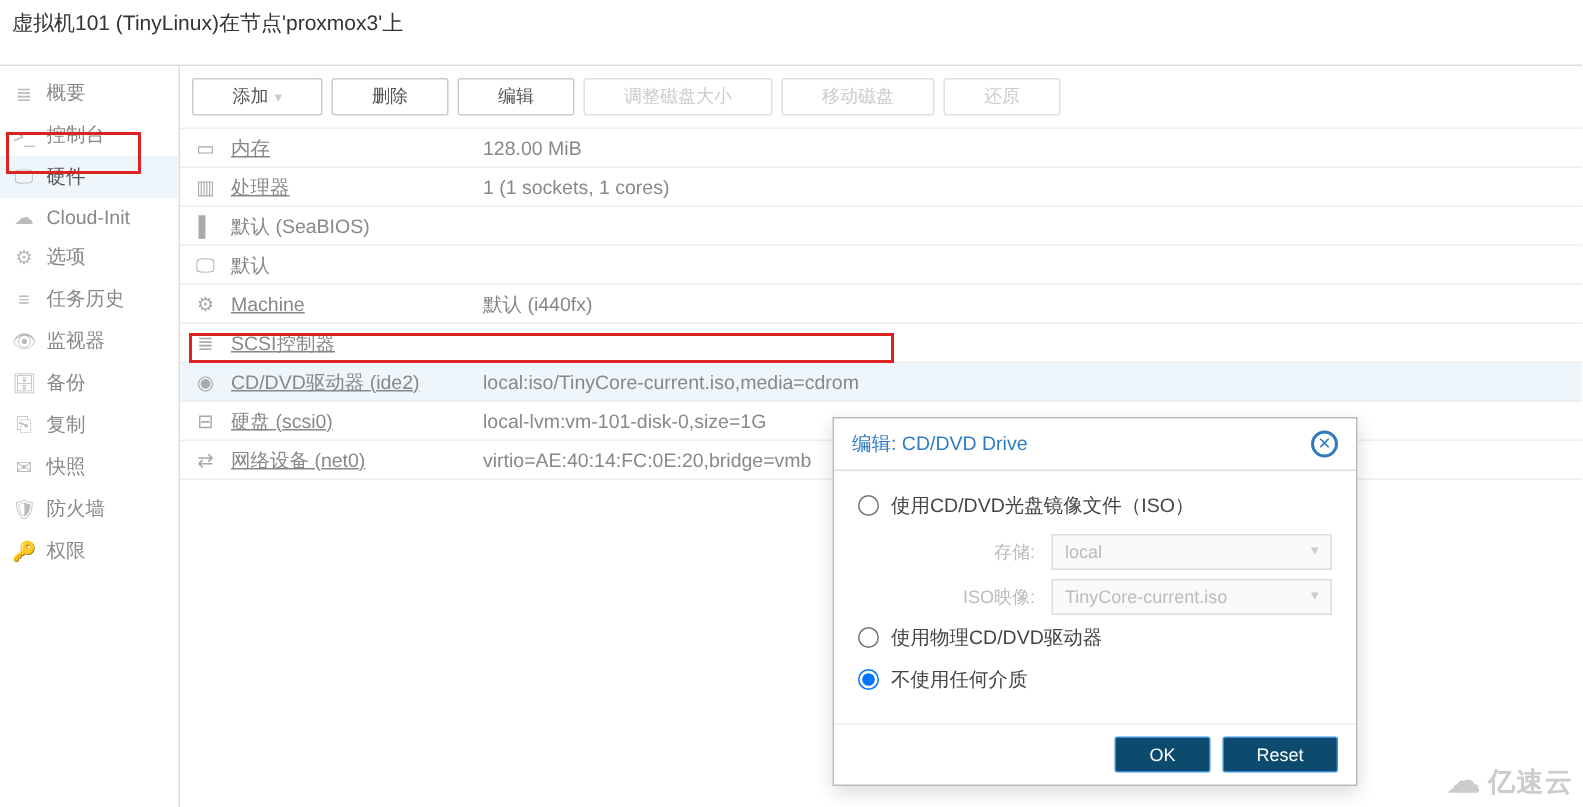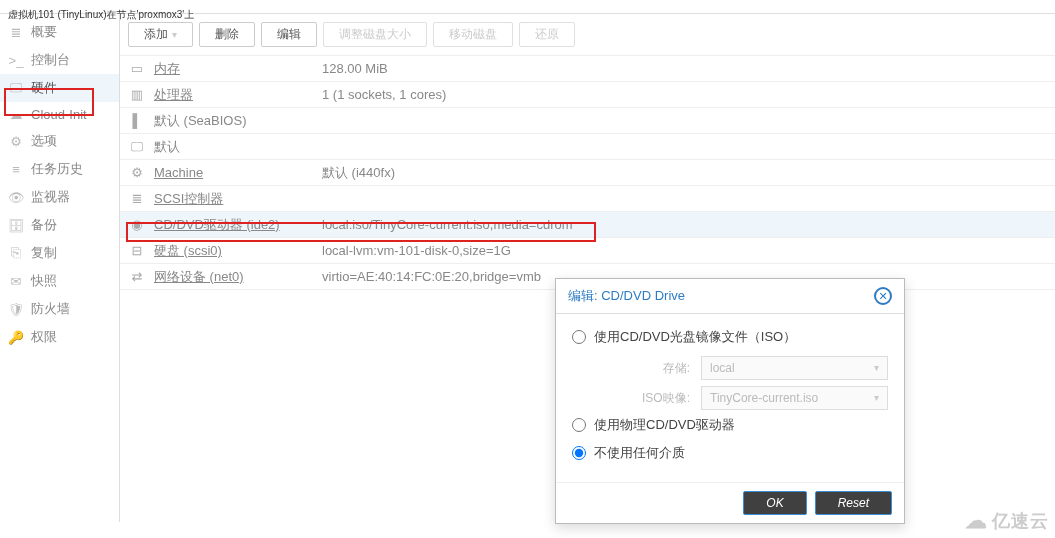--- a/index.html
+++ b/index.html
@@ -7,27 +7,27 @@
   font-family: "Helvetica Neue", Arial, "PingFang SC", "Microsoft YaHei", sans-serif;
   font-size: 13px;
   color: #555;
   background: #fff;
   width: 1055px;
   height: 538px;
   position: relative;
   overflow: hidden;
 }
 .header {
-  height: 14px;
+  height: 44px;
   line-height: 30px;
   padding: 0 8px;
   border-bottom: 1px solid #ddd;
   background: #fff;
   color: #333;
-  font-size: 10px;
+  font-size: 14px;
 }
 .main { display: flex; height: calc(100% - 30px); }
 .sidebar {
   width: 120px;
   border-right: 1px solid #ddd;
   padding-top: 4px;
 }
 .sidebar-item {
   display: flex;
   align-items: center;
@@ -42,21 +42,21 @@
 .content { flex: 1; display: flex; flex-direction: column; }
 .toolbar {
   display: flex;
   gap: 6px;
   padding: 8px 8px;
   border-bottom: 1px solid #eee;
 }
 .tbtn {
   border: 1px solid #ccc;
   background: #fff;
-  padding: 3px 15px;
+  padding: 3px 26px;
   border-radius: 2px;
   font-size: 12px;
   color: #555;
   cursor: pointer;
   display: inline-flex;
   align-items: center;
   gap: 4px;
 }
 .tbtn.disabled { color: #ccc; border-color: #e0e0e0; cursor: default; }
 .hwlist { flex: 1; }
@@ -121,28 +121,27 @@
   align-items: center;
 }
 .modal-footer {
   display: flex;
   justify-content: flex-end;
   gap: 8px;
   padding: 8px 12px;
   border-top: 1px solid #eee;
 }
 .btn-primary {
-  background: #404040;
+  background: #0c4a6e;
   color: #fff;
   border: 1px solid #3a8ed6;
   padding: 4px 22px;
   border-radius: 2px;
   font-size: 12px;
   cursor: pointer;
-  font-style: italic;
 }
 .watermark {
   position: absolute;
   right: 6px;
   bottom: 4px;
   font-size: 18px;
   color: #ccc;
   font-weight: bold;
   letter-spacing: 1px;
   display: flex;

